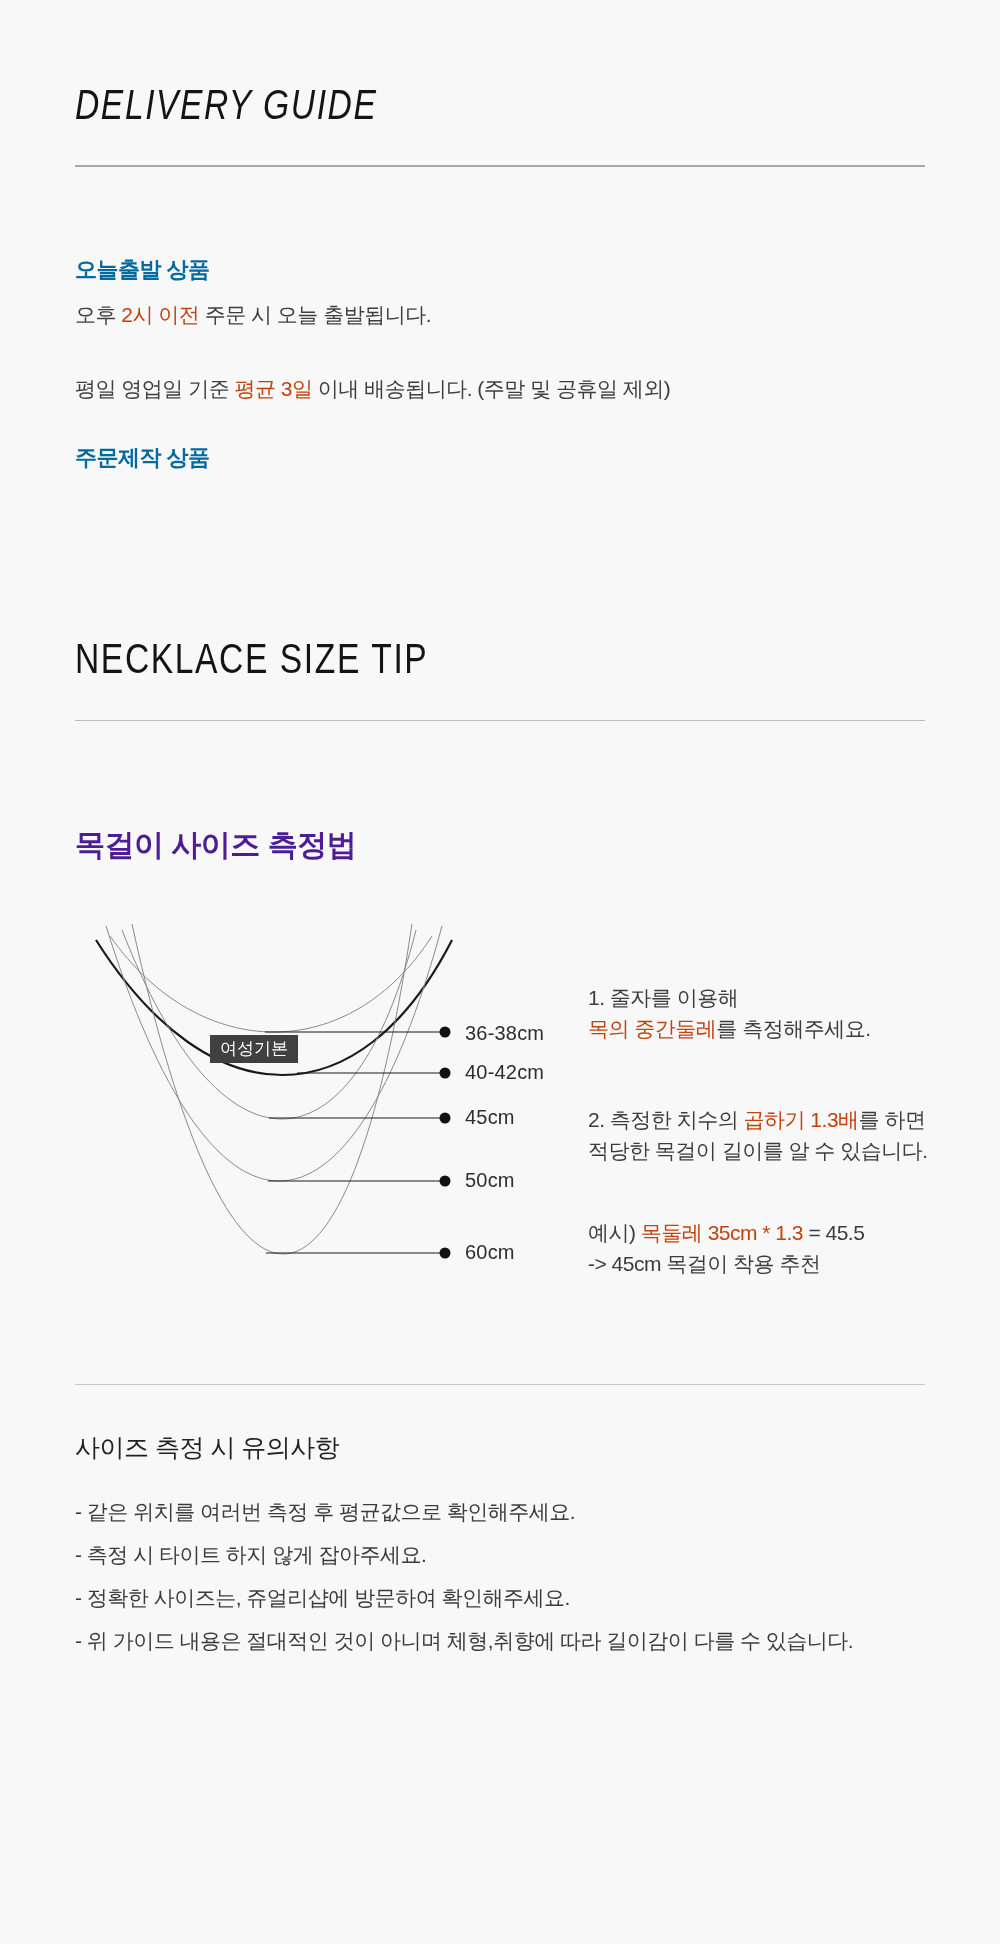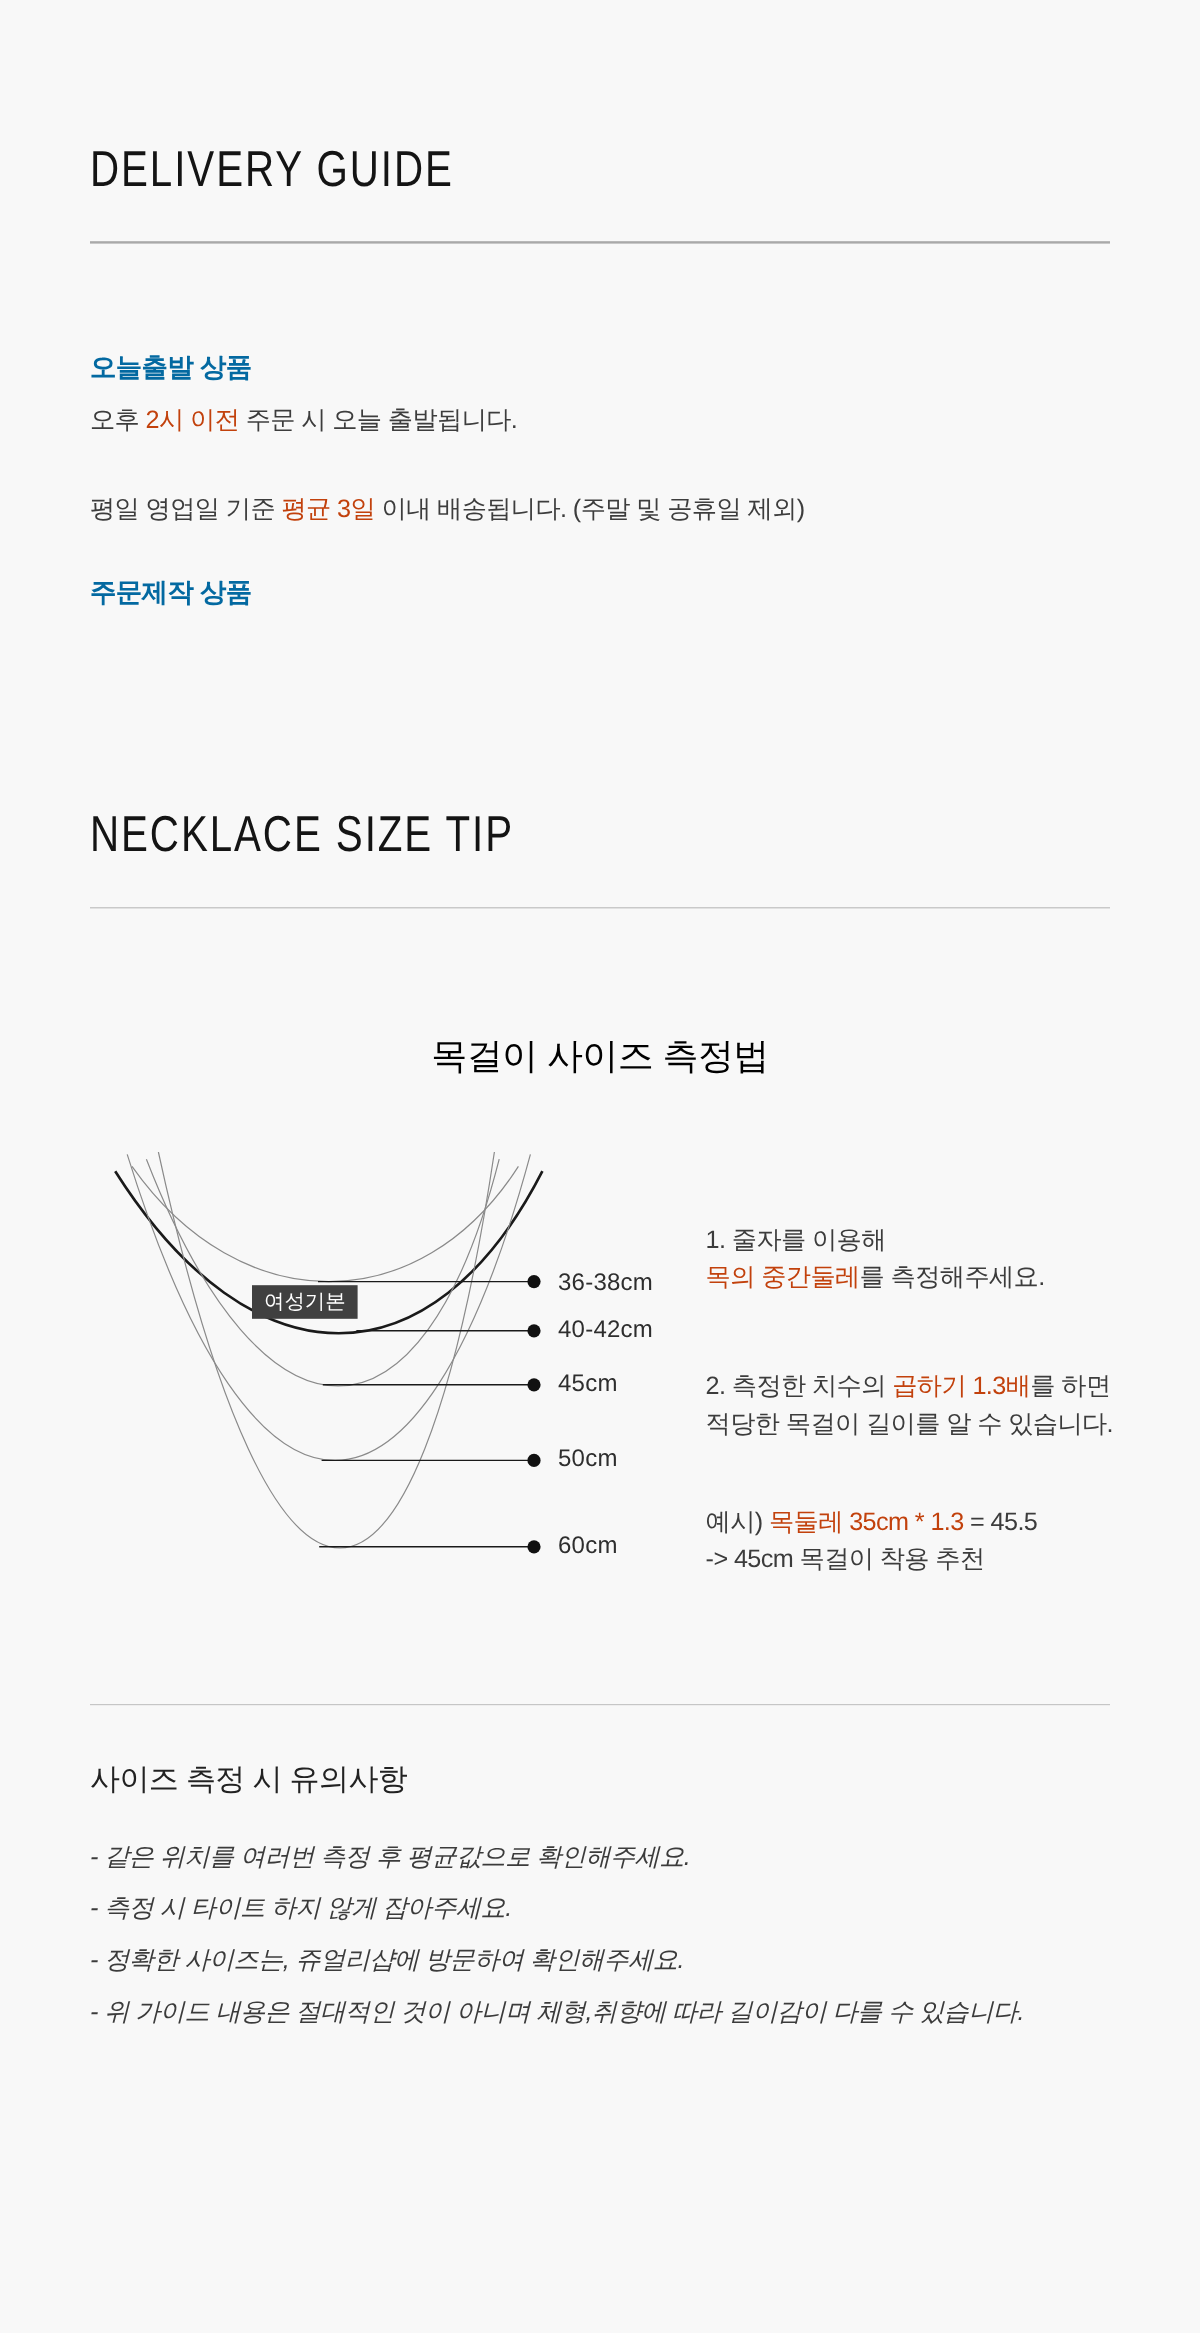--- a/index.html
+++ b/index.html
@@ -17,21 +17,21 @@
   .big-title { margin: 0; font-weight: 500; color: #141414; }
   .big-title .condensed {
     display: inline-block;
     font-size: 42px;
     line-height: 42px;
     letter-spacing: 2px;
     transform: scaleX(0.80);
     transform-origin: left center;
     white-space: nowrap;
   }
-  .t-delivery { padding-top: 120px; }
+  .t-delivery { padding-top: 84px; font-style: italic; }
   .t-necklace { margin-top: 165px; }
 
   .rule { border: 0; height: 0; margin: 0; }
   .rule-1 { border-top: 2px solid #a9a9a9; margin-top: 38px; }
   .rule-2 { border-top: 1px solid #bdbdbd; margin-top: 39px; }
   .rule-3 { border-top: 1px solid #c6c6c6; margin-top: 88px; }
 
   
   .dsection h3 {
     margin: 0;
@@ -50,25 +50,25 @@
     letter-spacing: -0.5px;
   }
   .ds-1 { margin-top: 88px; }
   .ds-2 { margin-top: 36px; }
   .ds-3 { margin-top: 35px; }
   .bold { font-weight: 400; color: #c2410c; }
 
   
   .subtitle {
     margin: 106px 0 0 0;
-    text-align: center;
+    text-align: left;
     font-size: 30px;
     line-height: 36px;
-    font-weight: 400;
-    color: #000000;
+    font-weight: 700;
+    color: #4c1d95;
     letter-spacing: -0.5px;
   }
   .diagram-wrap {
     position: relative;
     margin-top: 61px;
     height: 372px;
   }
   .diagram-svg { position: absolute; left: -15px; top: 0; }
   .badge {
     position: absolute;
@@ -113,21 +113,21 @@
 
   
   .notice-heading {
     margin: 47px 0 0 0;
     font-size: 25px;
     line-height: 30px;
     font-weight: 500;
     color: #222222;
     letter-spacing: -0.5px;
   }
-  .notice-list { margin-top: 37px; font-style: italic; }
+  .notice-list { margin-top: 37px; }
   .notice-item {
     font-size: 21px;
     line-height: 26px;
     margin-bottom: 17px;
     color: #3b3b3b;
     letter-spacing: -0.5px;
   }
 </style>
 </head>
 <body>

